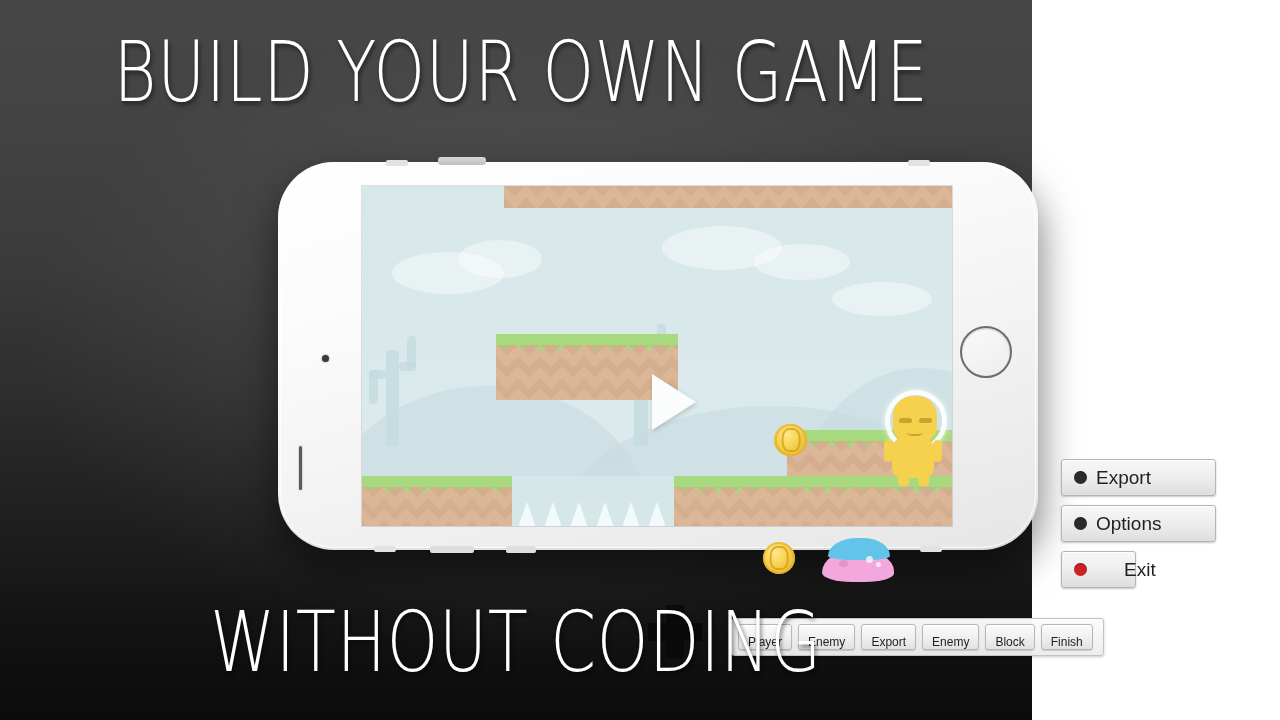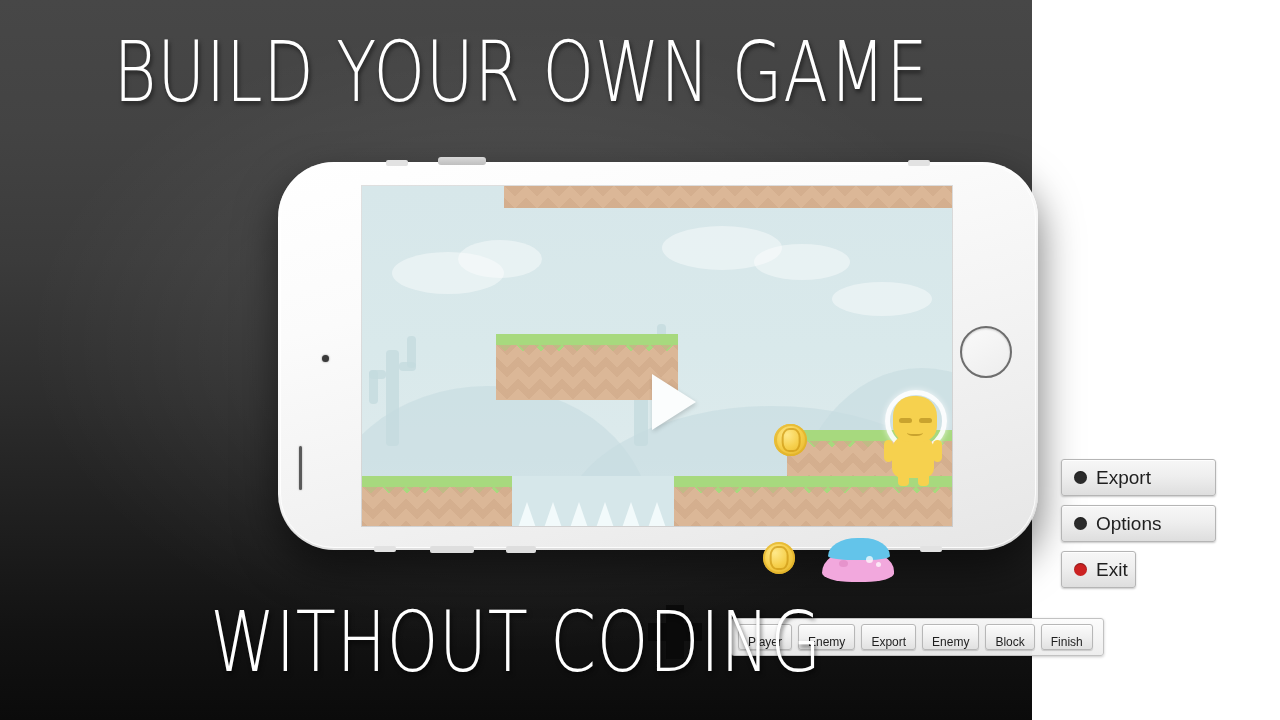--- a/index.html
+++ b/index.html
@@ -283,21 +283,21 @@
     margin-bottom:9px;
     padding:0 12px;
     font-size:19px;
     background:linear-gradient(180deg,#f7f7f7 0%,#eeeeee 48%,#dedede 100%);
     border:1px solid #b5b5b5;
     border-radius:3px;
     box-shadow:0 1px 2px rgba(0,0,0,0.22), 0 1px 0 rgba(255,255,255,0.85) inset;
     color:#1f1f1f;
   }
   .menu-btn.wide { width:155px; }
-  .menu-btn.narrow { width:75px; }
+  .menu-btn.narrow { width:75px;gap:28px; }
   .bullet {
     width:13px; height:13px; border-radius:50%;
     margin-right:9px; flex:none;
     box-shadow:0 1px 1px rgba(0,0,0,0.35) inset;
   }
 
   
   #palette {
     position:absolute; left:453px; top:456px;
     display:flex; align-items:center;

